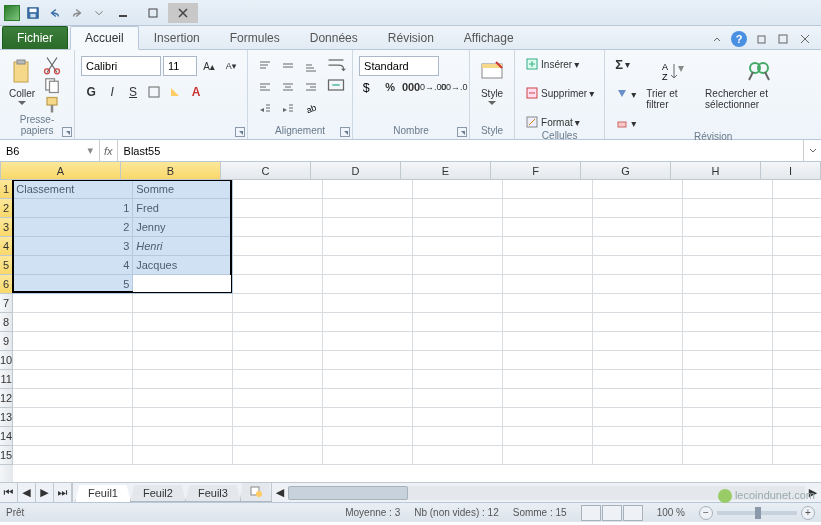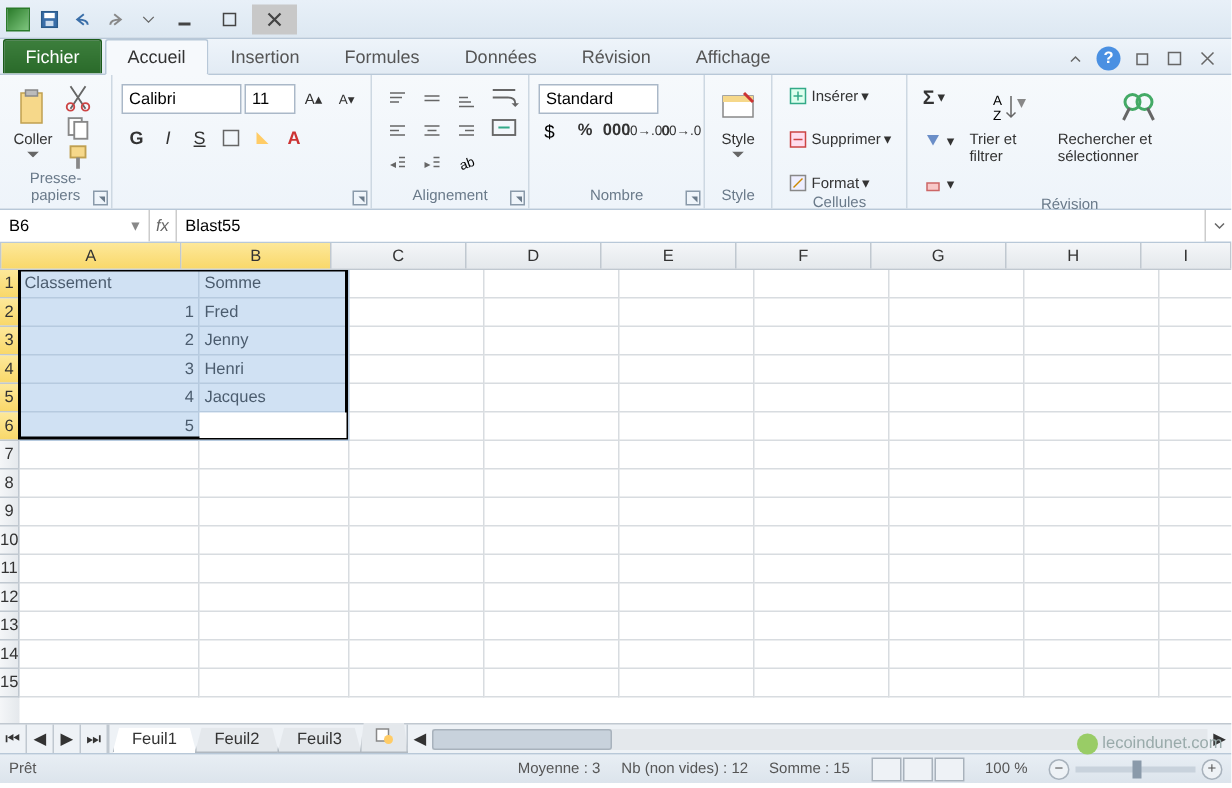--- a/index.html
+++ b/index.html
@@ -532,21 +532,21 @@
           <div class="cell" style="width: 90px;"></div>
           <div class="cell" style="width: 90px;"></div>
           <div class="cell" style="width: 90px;"></div>
           <div class="cell" style="width: 90px;"></div>
           <div class="cell" style="width: 90px;"></div>
           <div class="cell" style="width: 90px;"></div>
           <div class="cell" style="width: 60px;"></div>
         </div>
         <div class="row">
           <div class="cell num" style="width: 120px;">3</div>
-          <div class="cell" style="width: 100px;">Henri</div>
+          <div class="cell" style="width: 100px; font-style: italic;">Henri</div>
           <div class="cell" style="width: 90px;"></div>
           <div class="cell" style="width: 90px;"></div>
           <div class="cell" style="width: 90px;"></div>
           <div class="cell" style="width: 90px;"></div>
           <div class="cell" style="width: 90px;"></div>
           <div class="cell" style="width: 90px;"></div>
           <div class="cell" style="width: 60px;"></div>
         </div>
         <div class="row">
           <div class="cell num" style="width: 120px;">4</div>

